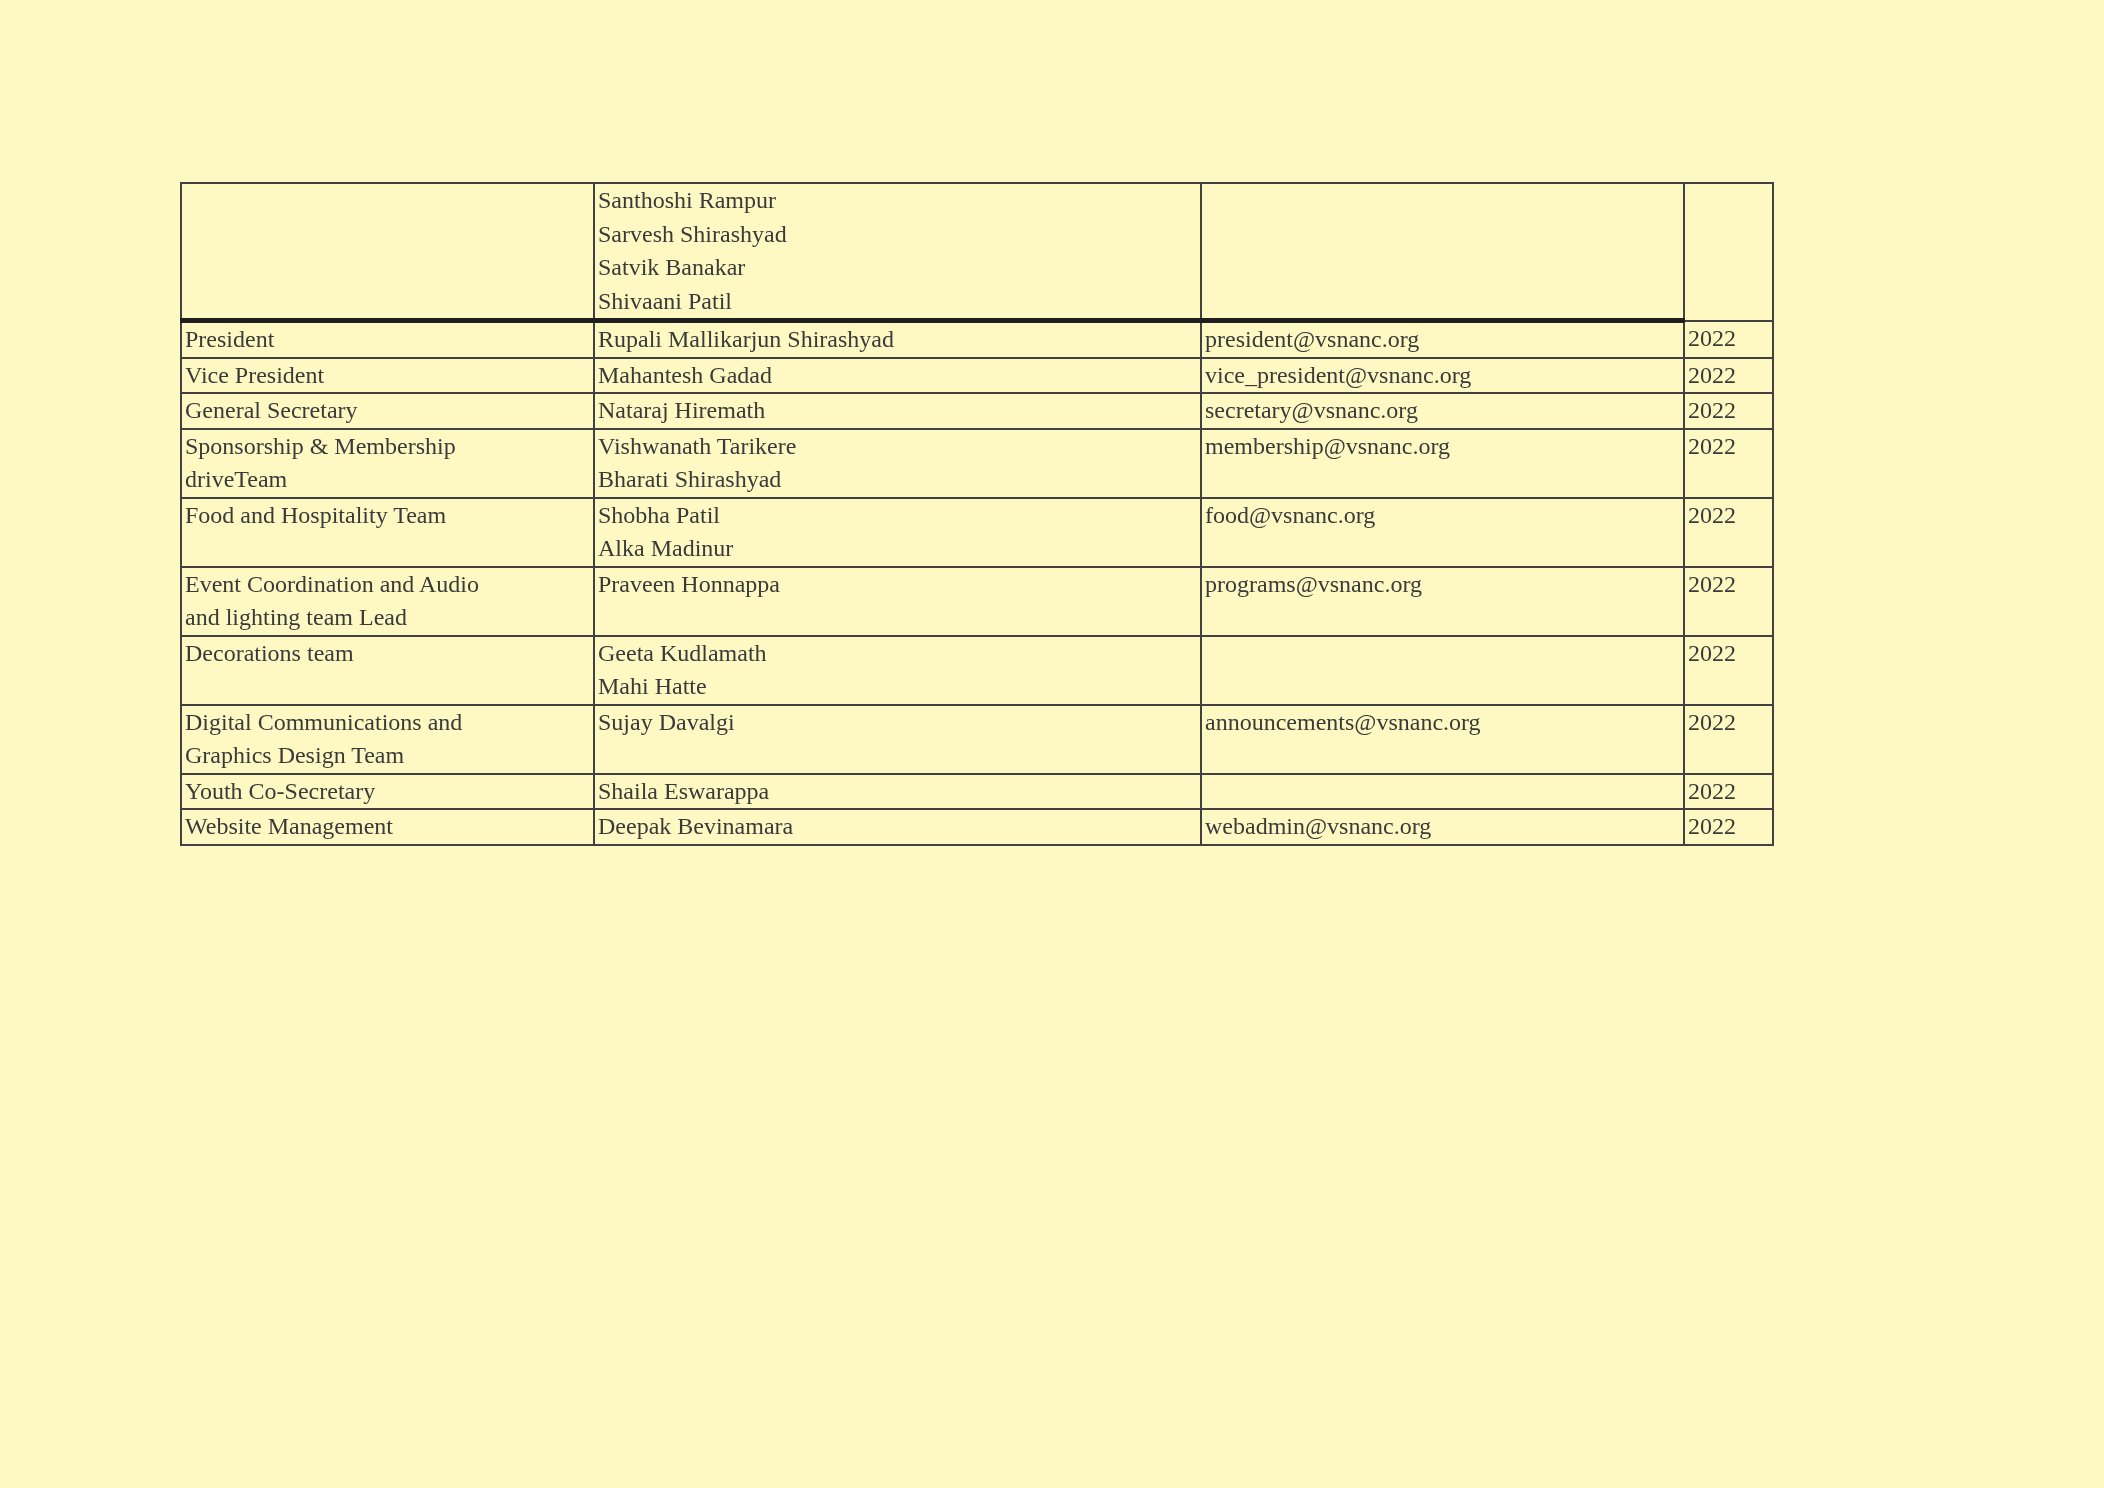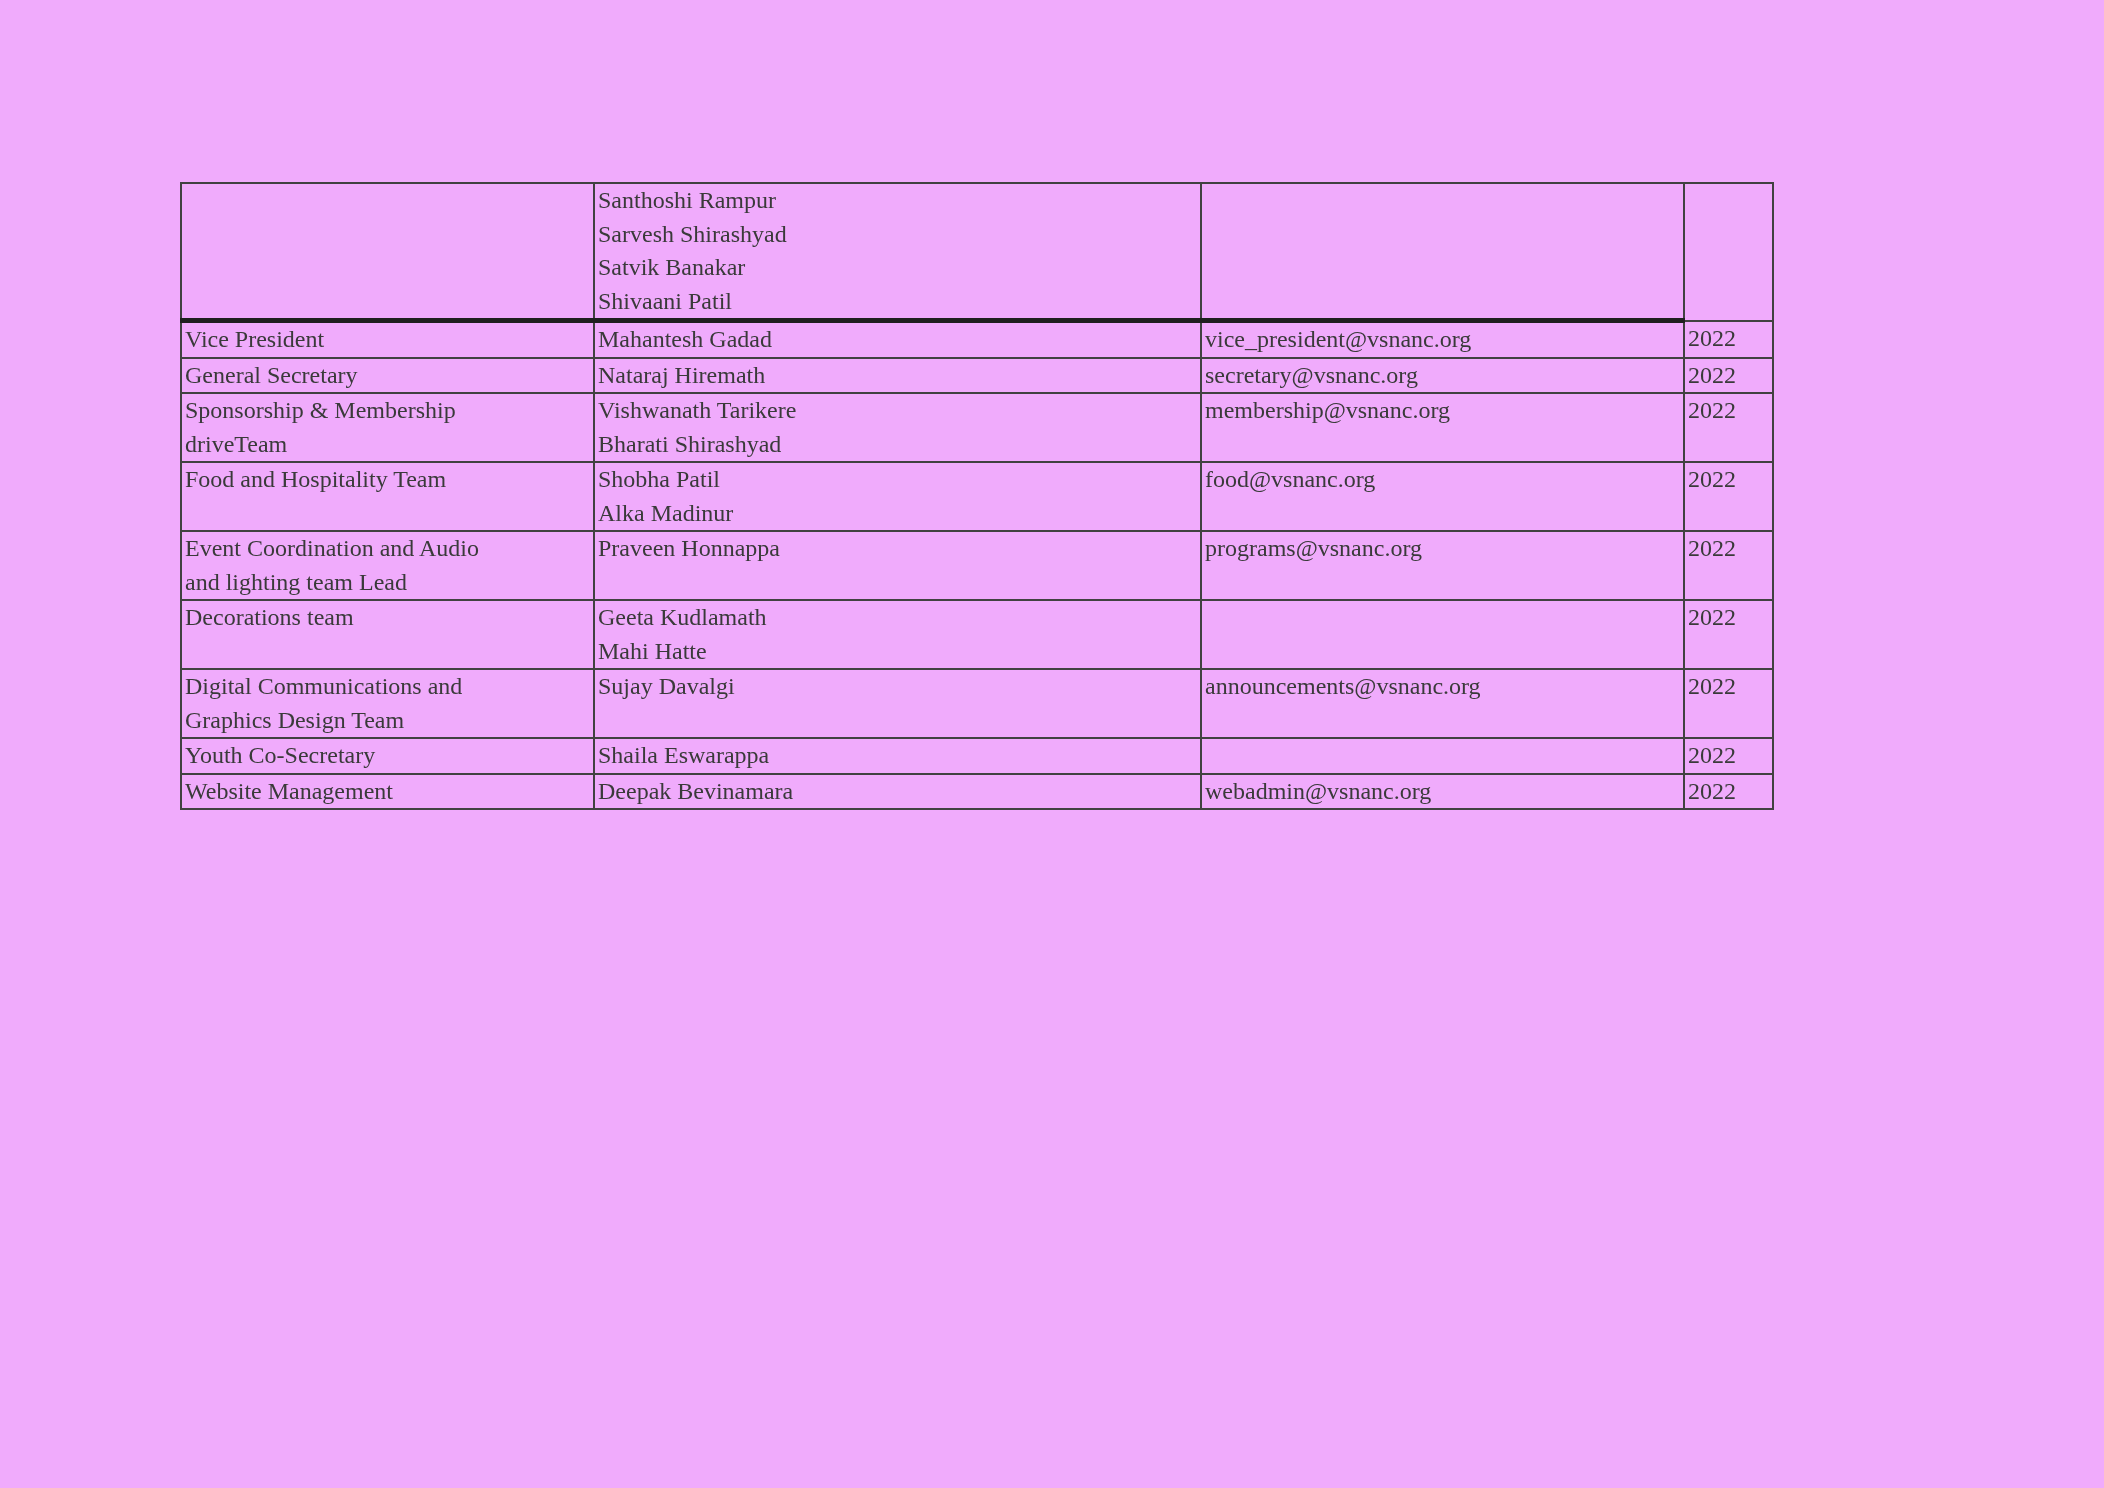--- a/index.html
+++ b/index.html
@@ -4,21 +4,21 @@
 <style>
   html, body {
     margin: 0;
     padding: 0;
     background: #ffffff;
   }
   .sheet {
     position: relative;
     width: 2104px;
     height: 1488px;
-    background: #f0abfc;
+    background: #fef9c3;
     font-family: "Liberation Serif", "DejaVu Serif", serif;
   }
   table.roster {
     position: absolute;
     left: 180px;
     top: 182px;
     border-collapse: collapse;
     table-layout: fixed;
     width: 1592px;
   }
@@ -55,20 +55,26 @@
     </colgroup>
     <tbody>
       <tr class="continuation-row">
         <td class="thick"></td>
         <td class="thick">Santhoshi Rampur
 Sarvesh Shirashyad
 Satvik Banakar
 Shivaani Patil</td>
         <td class="thick"></td>
         <td></td>
+      </tr>
+      <tr>
+        <td>President</td>
+        <td>Rupali Mallikarjun Shirashyad</td>
+        <td>president@vsnanc.org</td>
+        <td>2022</td>
       </tr>
       <tr>
         <td>Vice President</td>
         <td>Mahantesh Gadad</td>
         <td>vice_president@vsnanc.org</td>
         <td>2022</td>
       </tr>
       <tr>
         <td>General Secretary</td>
         <td>Nataraj Hiremath</td>

